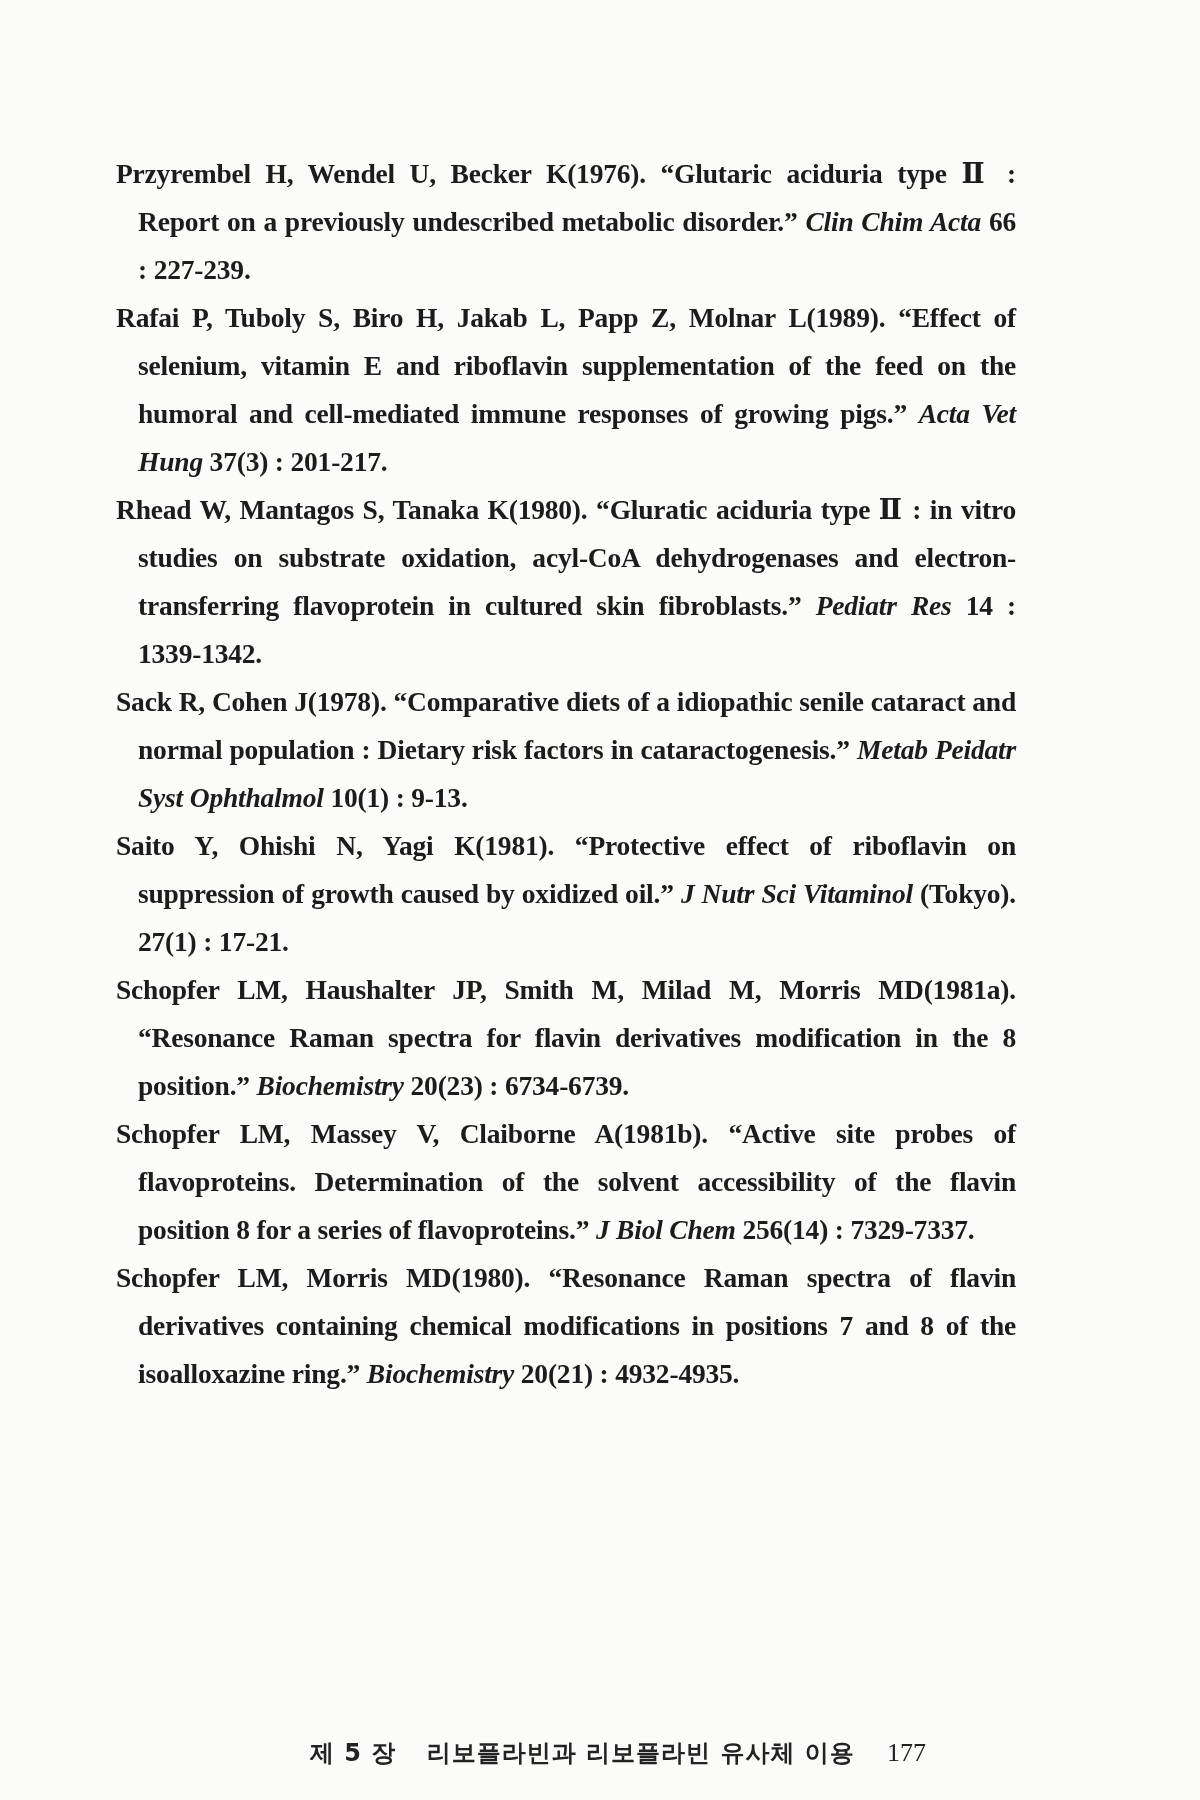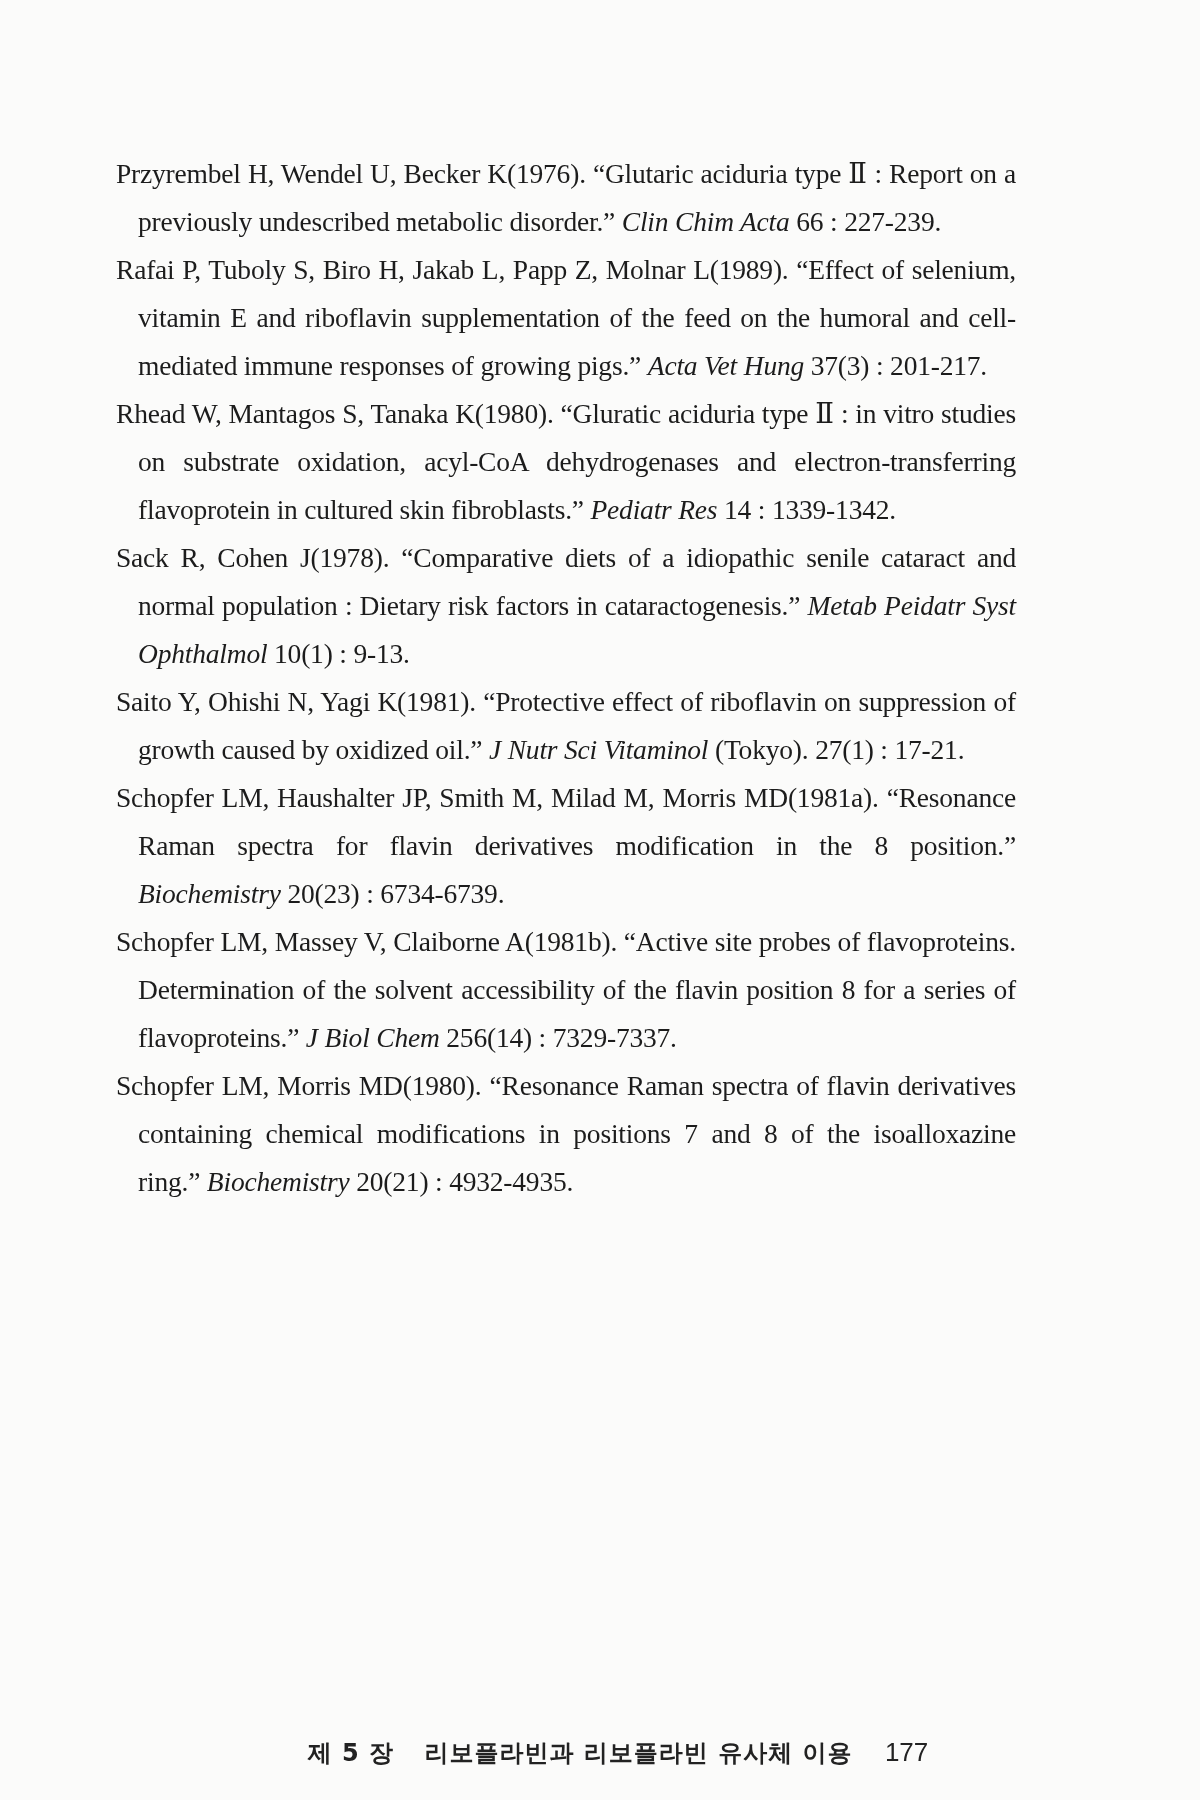--- a/index.html
+++ b/index.html
@@ -29,38 +29,39 @@
       width: 900px;
     }
     .ref {
       font-size: 27.5px;
       line-height: 48px;
       padding-left: 22px;
       text-indent: -22px;
       text-align: justify;
       margin: 0;
       letter-spacing: -0.2px;
+      font-weight: bold;
     }
     .ref .journal { font-style: italic; }
     .footer {
       position: absolute;
       top: 1737px;
       left: 0;
       width: 1200px;
       text-align: center;
       font-family: "DejaVu Sans", sans-serif;
       font-size: 24px;
       font-weight: bold;
       color: #222;
     }
     .footer .chapter { margin-right: 22px; letter-spacing: 1px; margin-left: 36px; }
     .footer .title { letter-spacing: 1px; }
     .footer .page-number {
       margin-left: 24px;
-      font-family: Liberation Sans, sans-serif;
+      font-family: Liberation Serif, serif;
       font-weight: normal;
       font-size: 26px;
     }
   </style>
 </head>
 <body>
 
 <div class="page">
   <div class="refs">
     <p class="ref"><span>Przyrembel H, Wendel U, Becker K(1976).</span><span> “Glutaric aciduria type Ⅱ : Report on a previously undescribed metabolic disorder.” </span><span class="journal">Clin Chim Acta</span><span> 66 : 227-239.</span></p>

